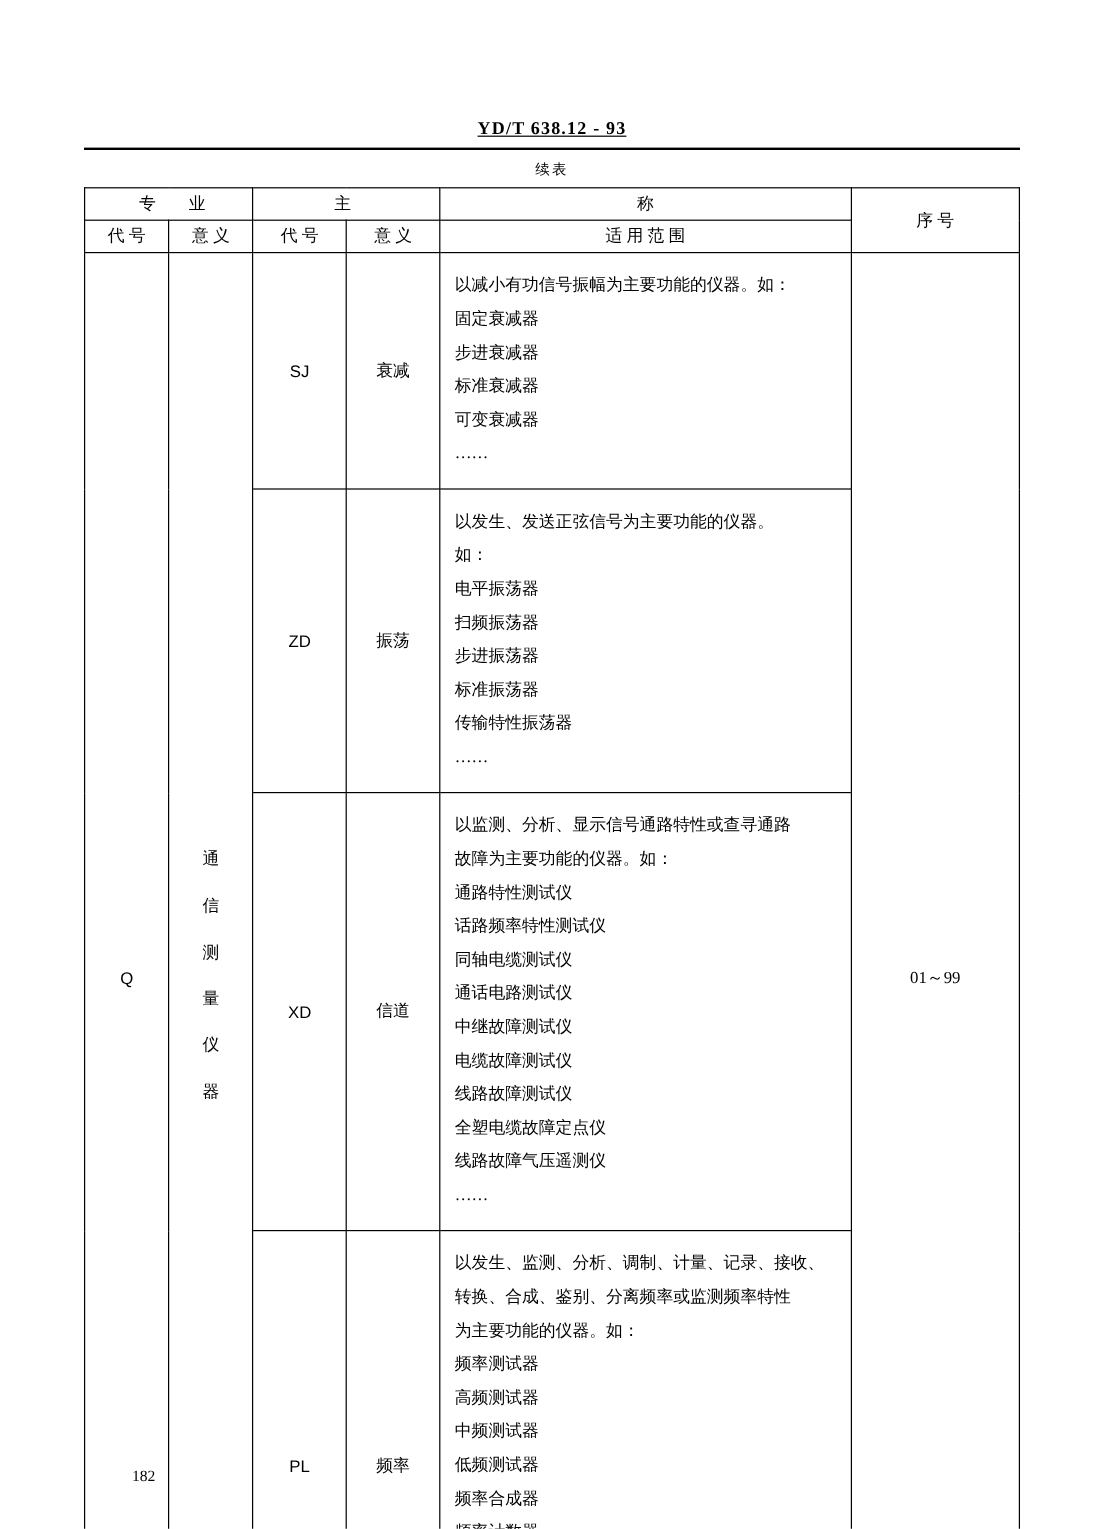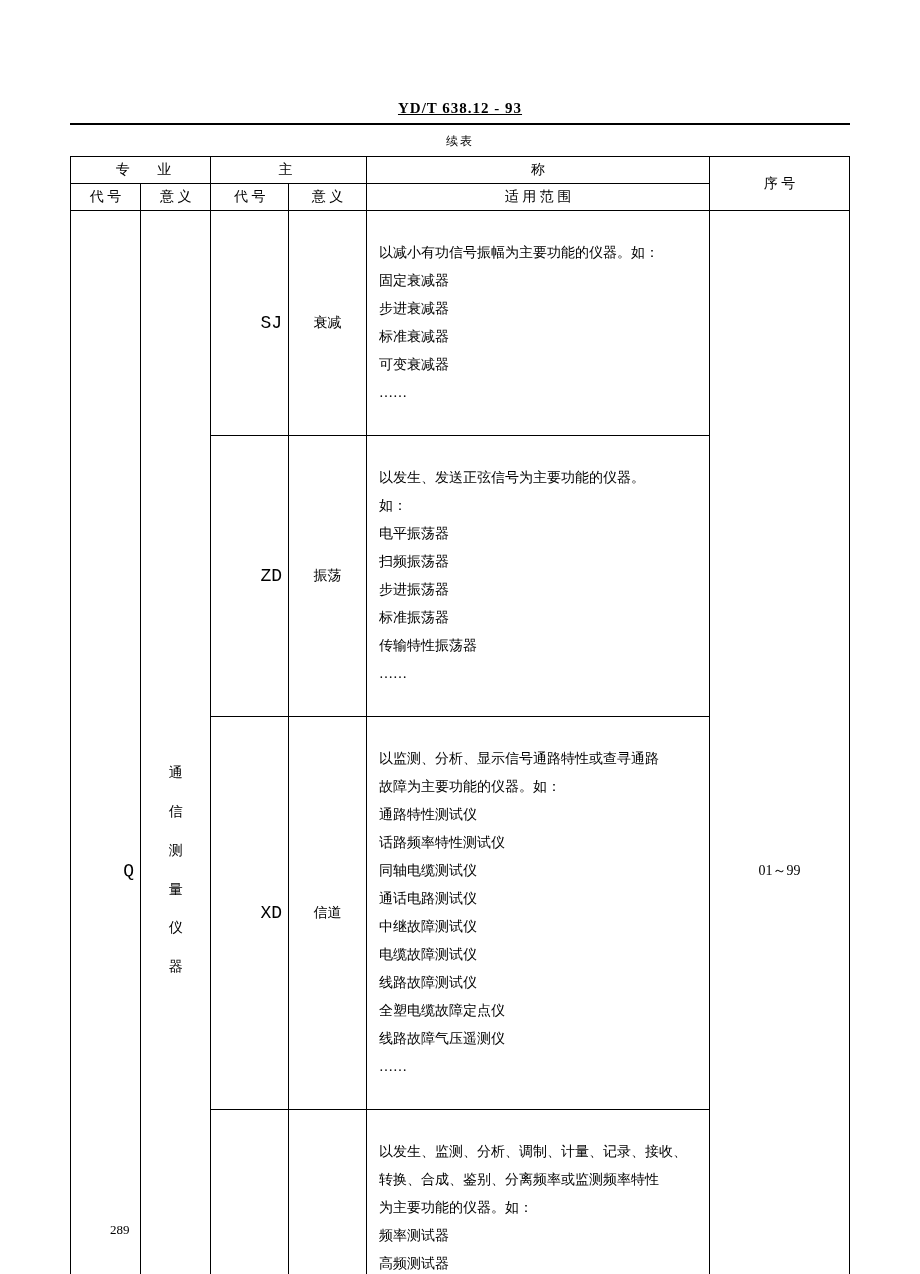--- a/index.html
+++ b/index.html
@@ -41,38 +41,37 @@
       border: 1px solid #000;
       padding: 4px 6px;
       text-align: center;
       vertical-align: middle;
       font-weight: normal;
       font-size: 14px;
     }
     td.scope {
       text-align: left;
       vertical-align: top;
-      padding: 28px 12px;
+      padding: 14px 12px;
       line-height: 2.0;
     }
     .vert {
       writing-mode: horizontal-tb;
       display: flex;
       flex-direction: column;
       align-items: center;
       justify-content: center;
       height: 100%;
       line-height: 2.2;
       letter-spacing: 0;
     }
     .vert span { display: block; margin: 4px 0; }
     .code-cell {
-      font-family: Liberation Mono, monospace;
-      font-size: 18px;
-      text-align: right;
+      font-family: Liberation Sans, sans-serif;
+      font-size: 14px;
     }
     .header-spaced { letter-spacing: 12px; padding-left: 24px; margin-top: 41px; }
     .header-spaced-wide { letter-spacing: 30px; padding-left: 30px; }
     .page-num {
       position: absolute;
       left: 110px;
       bottom: 36px;
       font-size: 13px;
     }
     .no-bottom { border-bottom: none; }
@@ -137,13 +136,13 @@
         <td class="scope">以监测、分析、显示信号通路特性或查寻通路<br>故障为主要功能的仪器。如：<br>通路特性测试仪<br>话路频率特性测试仪<br>同轴电缆测试仪<br>通话电路测试仪<br>中继故障测试仪<br>电缆故障测试仪<br>线路故障测试仪<br>全塑电缆故障定点仪<br>线路故障气压遥测仪<br>……</td>
       </tr>
       <tr>
         <td class="code-cell no-bottom">PL</td>
         <td class="no-bottom">频率</td>
         <td class="scope no-bottom">以发生、监测、分析、调制、计量、记录、接收、<br>转换、合成、鉴别、分离频率或监测频率特性<br>为主要功能的仪器。如：<br>频率测试器<br>高频测试器<br>中频测试器<br>低频测试器<br>频率合成器<br>频率计数器<br>频率扫描仪[扫频仪]<br>多频信号发生器<br>多频信号测试仪<br>频谱分析仪</td>
       </tr>
     </tbody>
 </table>
 
-<div class="page-num">289</div>
+<div class="page-num">182</div>
 
 </body></html>

